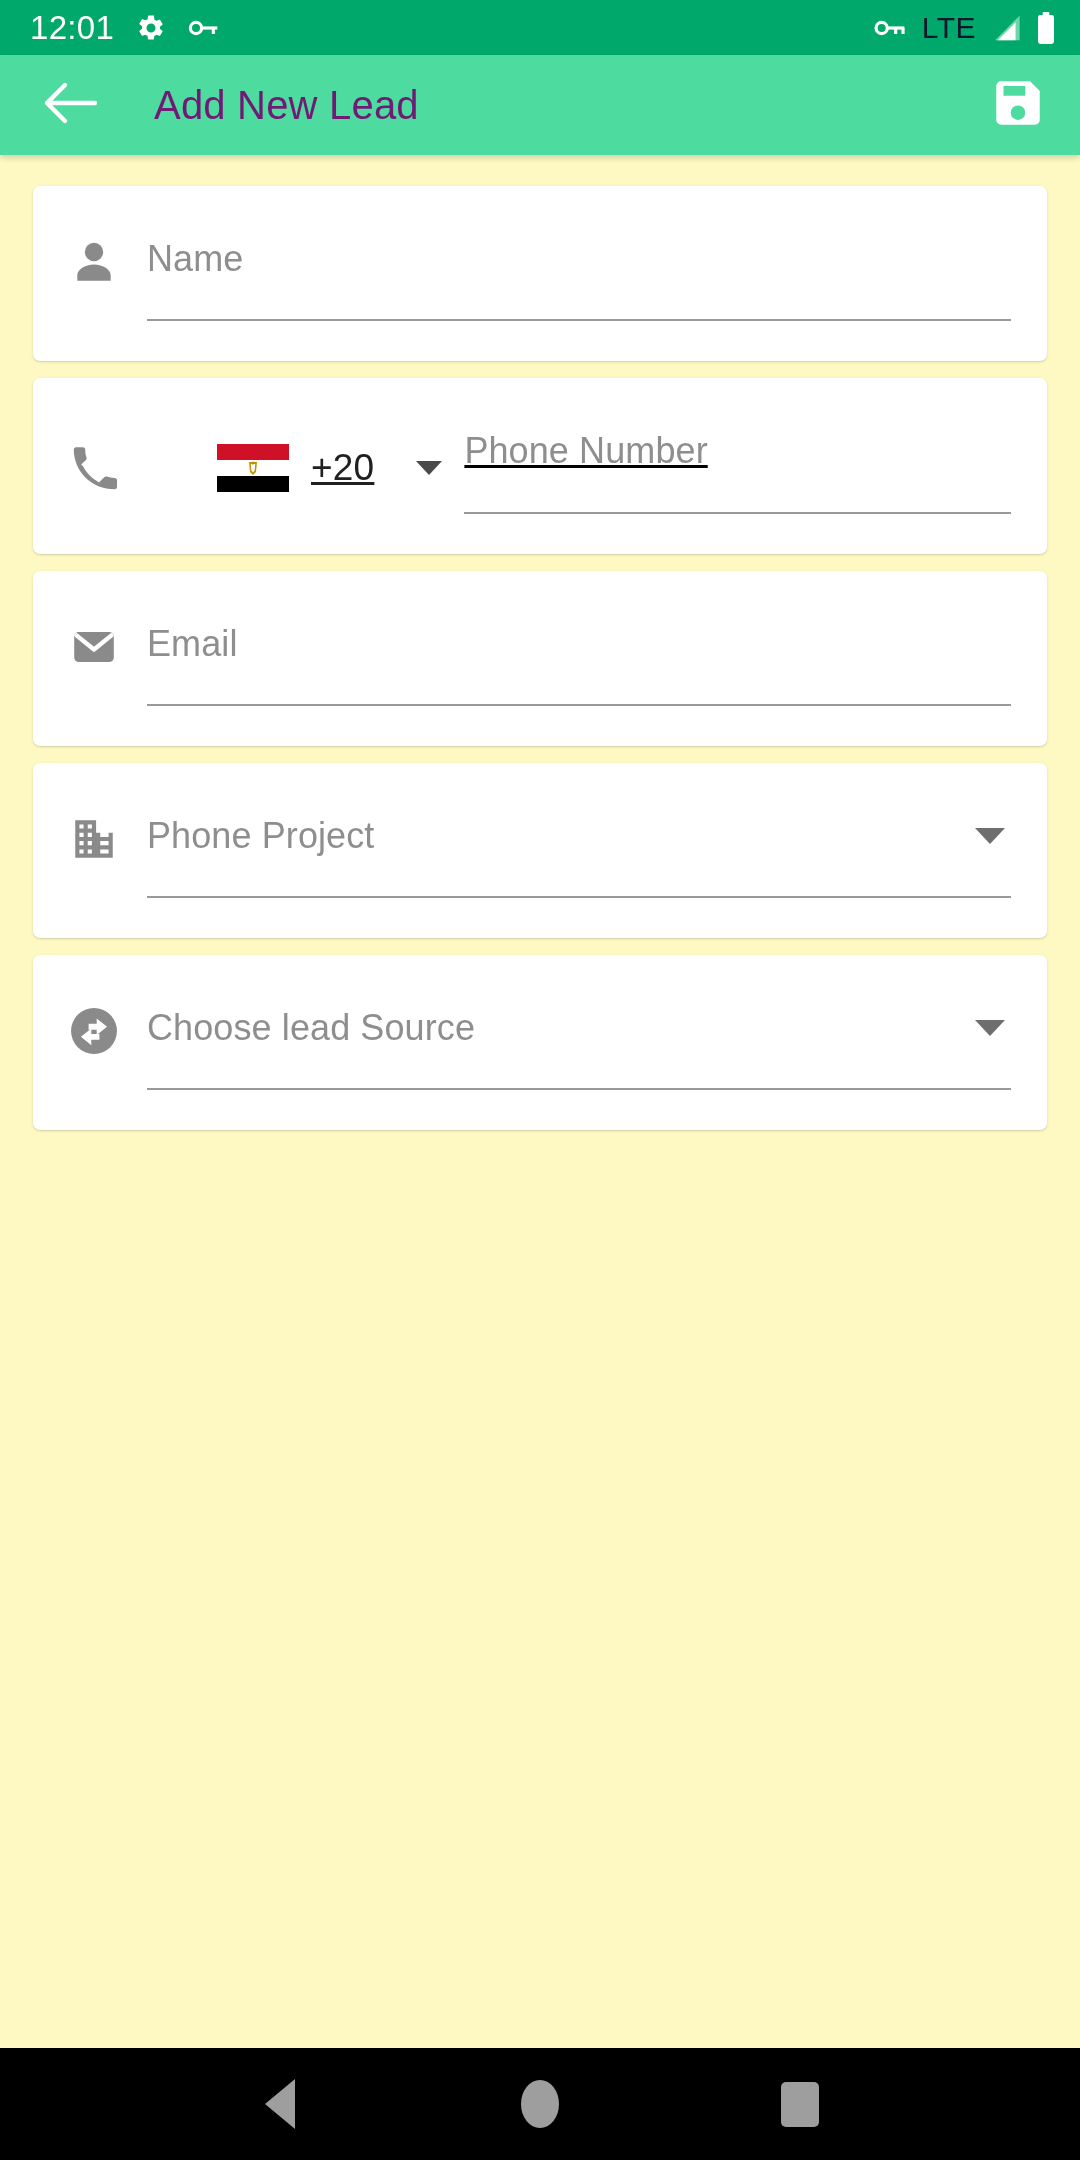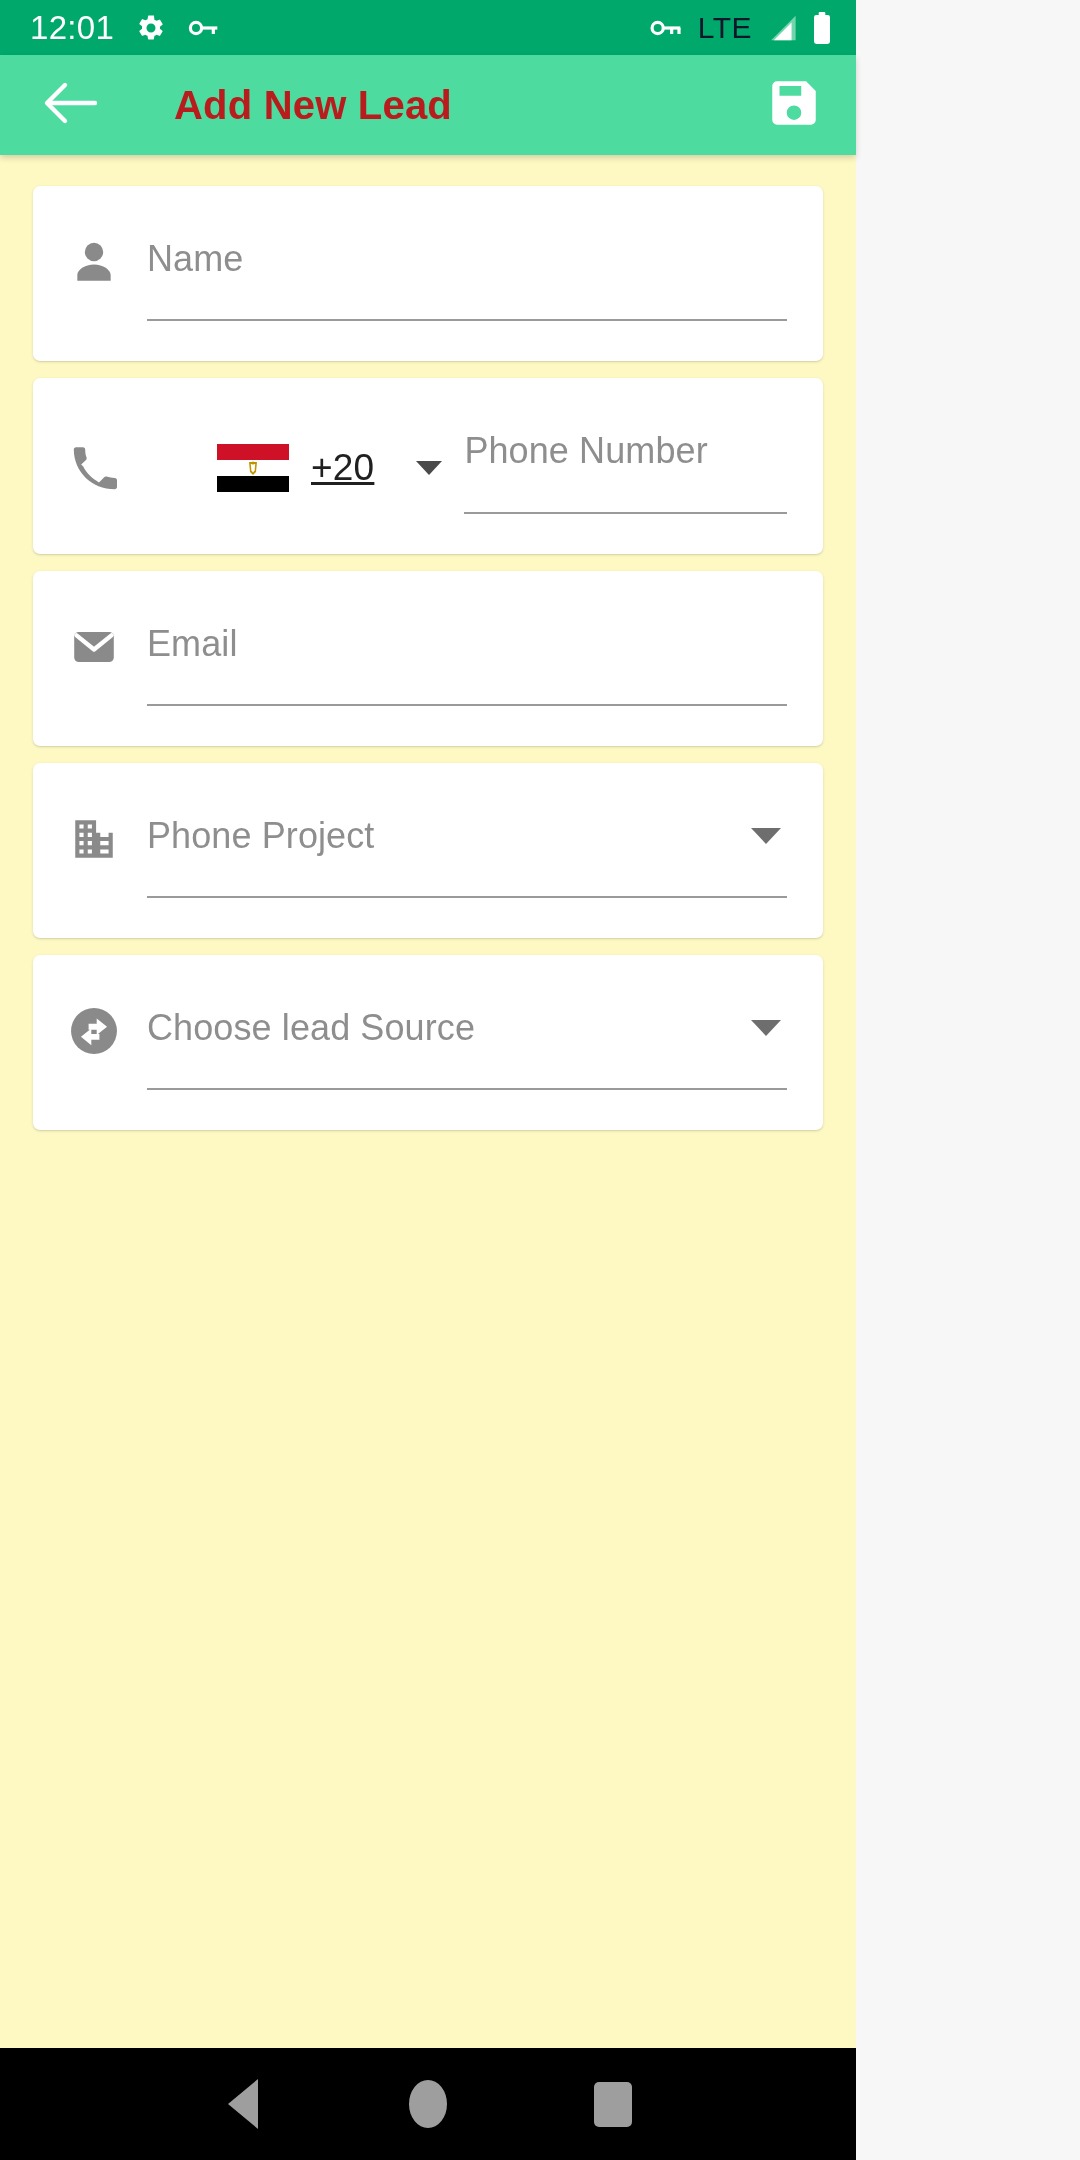--- a/index.html
+++ b/index.html
@@ -6,21 +6,21 @@
   html, body {
     width: 1080px;
     height: 2160px;
     font-family: "Liberation Sans", sans-serif;
     background: #f7f7f7;
     overflow: hidden;
   }
 
   .screen {
     position: relative;
-    width: 856px;
+    width: 1080px;
     height: 2160px;
     background: #f7f7f7;
     display: flex;
     flex-direction: column;
     text-align: right;
   }
 
   
   .status-bar {
     height: 55px;
@@ -68,24 +68,24 @@
     box-shadow: 0 3px 6px rgba(0,0,0,0.16);
     position: relative;
     z-index: 5;
   }
   .back-btn {
     width: 62px; height: 62px;
     display: flex; align-items: center; justify-content: center;
     cursor: pointer;
   }
   .appbar-title {
-    color: #b91c1c;
+    color: #701a75;
     font-size: 40px;
-    font-weight: 700;
-    margin-left: 72px;
+    font-weight: 400;
+    margin-left: 52px;
     letter-spacing: 0.2px;
   }
   .save-btn {
     margin-left: auto;
     width: 64px; height: 64px;
     display: flex; align-items: center; justify-content: center;
     cursor: pointer;
   }
 
   
@@ -175,20 +175,21 @@
     border-left: 13px solid transparent;
     border-right: 13px solid transparent;
     border-top: 14px solid #4a4a4a;
     margin-left: 42px;
     margin-right: 22px;
   }
   .phone-input-wrap {
     flex: 1 1 auto;
     display: flex;
     flex-direction: column;
+    text-decoration: underline;
   }
   .phone-underline {
     height: 2px;
     background: #9a9a9a;
     margin-top: 32px;
     width: 100%;
   }
 
   
   .navbar {

